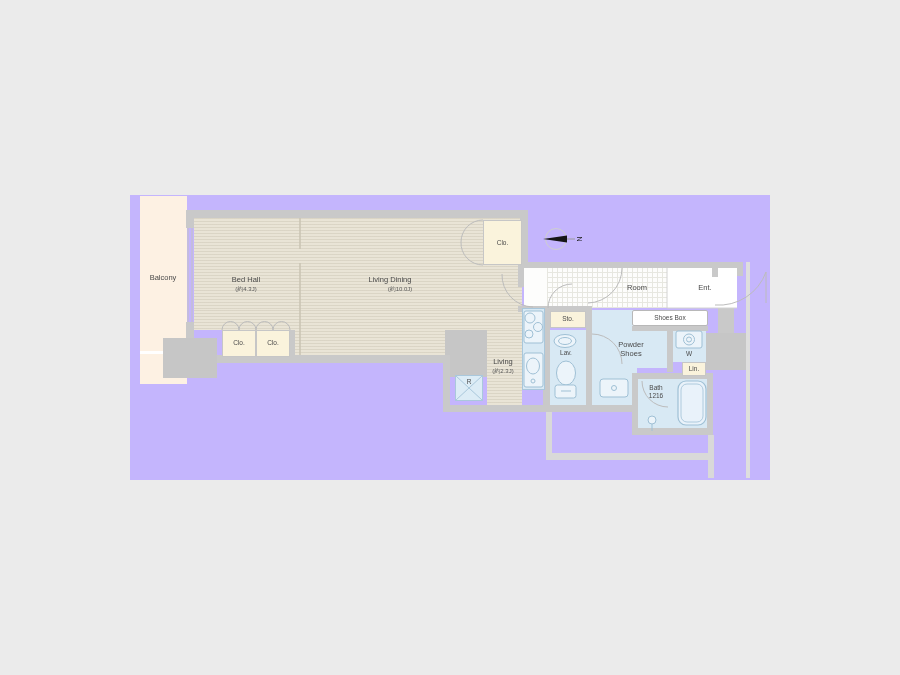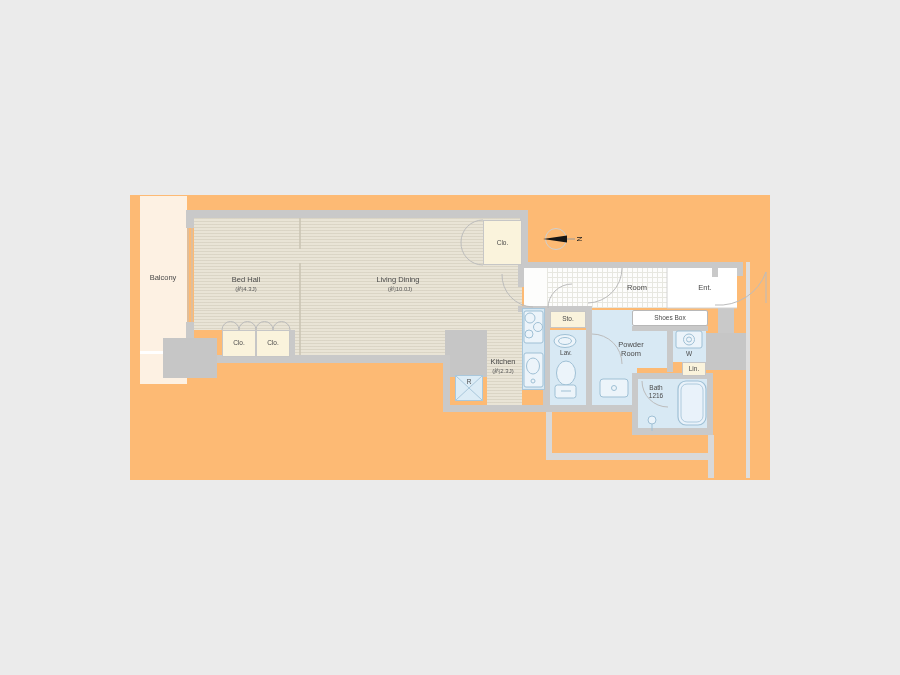--- a/index.html
+++ b/index.html
@@ -1,18 +1,18 @@
 <!DOCTYPE html>
 <html><head>
 <meta charset="utf-8">
 <style>
   html,body{margin:0;padding:0;}
   body{background:#ebebeb;font-family:"Liberation Sans","DejaVu Sans",sans-serif;}
   #app{position:relative;width:900px;height:675px;background:#ebebeb;overflow:hidden;}
-  #plan-canvas{position:absolute;left:130px;top:195px;width:640px;height:285px;background:#fdba74;text-decoration:underline;}
+  #plan-canvas{position:absolute;left:130px;top:195px;width:640px;height:285px;background:#c4b5fd;text-decoration:underline;}
   .abs{position:absolute;}
   .wall{position:absolute;background:#c9c9c9;}
   .pillar{position:absolute;background:#c6c6c6;}
   .outline{position:absolute;background:#d9d9d9;}
   .hatch{position:absolute;background-color:#e9e4d6;
     background-image:repeating-linear-gradient(180deg,rgba(90,80,50,.10) 0,rgba(90,80,50,.10) 1px,transparent 1px,transparent 3px);}
   .balcony{position:absolute;background:#fdf1e3;}
   .cream{position:absolute;background:#faf3dc;border:1px solid #c6c6c6;box-sizing:border-box;}
   .wet{position:absolute;background:#d8e9f4;}
   .whitebox{position:absolute;background:#fff;border:1px solid #b8b8b8;border-radius:2px;box-sizing:border-box;}
@@ -177,31 +177,31 @@
       <g>
         <circle cx="426" cy="44" r="10.5" stroke="#cfcfcf" stroke-width="1" fill="none"></circle>
         <line x1="437" y1="44" x2="445" y2="44" stroke="#9a9a9a" stroke-width="1"></line>
         <polygon points="413,44 437,40.5 437,47.5" fill="#161616"></polygon>
       </g>
     </svg>
 
     <div class="lbl" style="left:33px;top:83px;">Balcony</div>
     <div class="lbl" style="left:116px;top:85px;">Bed Hall</div>
     <div class="sub" style="left:116px;top:94px;">(約4.3J)</div>
-    <div class="lbl" style="left:268px;top:85px;">Living Dining</div>
+    <div class="lbl" style="left:260px;top:85px;">Living Dining</div>
     <div class="sub" style="left:270px;top:94px;">(約10.0J)</div>
     <div class="lbl lbl-sm" style="left:372.5px;top:47.5px;">Clo.</div>
     <div class="lbl lbl-sm" style="left:109px;top:148px;">Clo.</div>
     <div class="lbl lbl-sm" style="left:143px;top:148px;">Clo.</div>
-    <div class="lbl" style="left:373px;top:167px;">Kitchen</div>
+    <div class="lbl" style="left:373px;top:167px;">Living</div>
     <div class="sub" style="left:373px;top:176px;">(約2.3J)</div>
     <div class="lbl lbl-sm" style="left:339px;top:187px;">R</div>
     <div class="lbl lbl-sm" style="left:438px;top:124px;">Sto.</div>
     <div class="lbl lbl-sm" style="left:436px;top:158px;">Lav.</div>
-    <div class="lbl wrap" style="left:501px;top:155px;">Powder Room</div>
+    <div class="lbl wrap" style="left:501px;top:155px;">Powder Shoes</div>
     <div class="lbl lbl-sm" style="left:559px;top:159px;">W</div>
     <div class="lbl lbl-sm" style="left:564px;top:174px;">Lin.</div>
     <div class="lbl lbl-sm" style="left:526px;top:193px;">Bath</div>
     <div class="lbl lbl-sm" style="left:526px;top:201px;">1216</div>
     <div class="lbl" style="left:507px;top:93px;">Room</div>
     <div class="lbl" style="left:575px;top:93px;">Ent.</div>
     <div class="lbl lbl-sm" style="left:540px;top:123px;">Shoes Box</div>
     <div class="north" style="left:449px;top:44px;">N</div>
   </div>
 </div>

